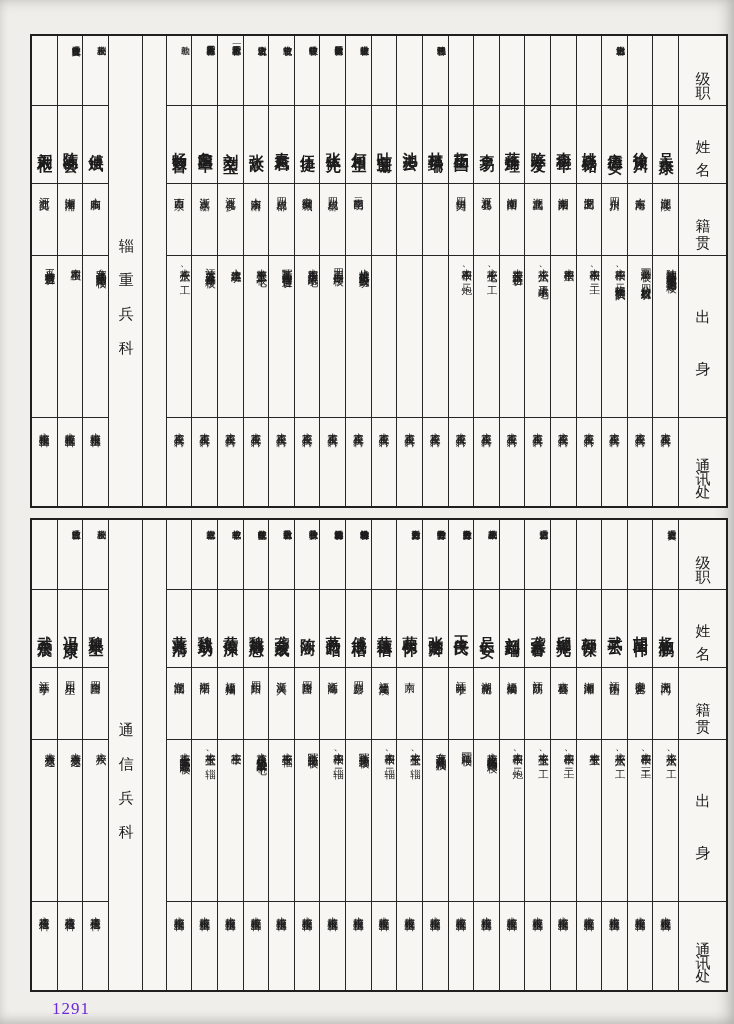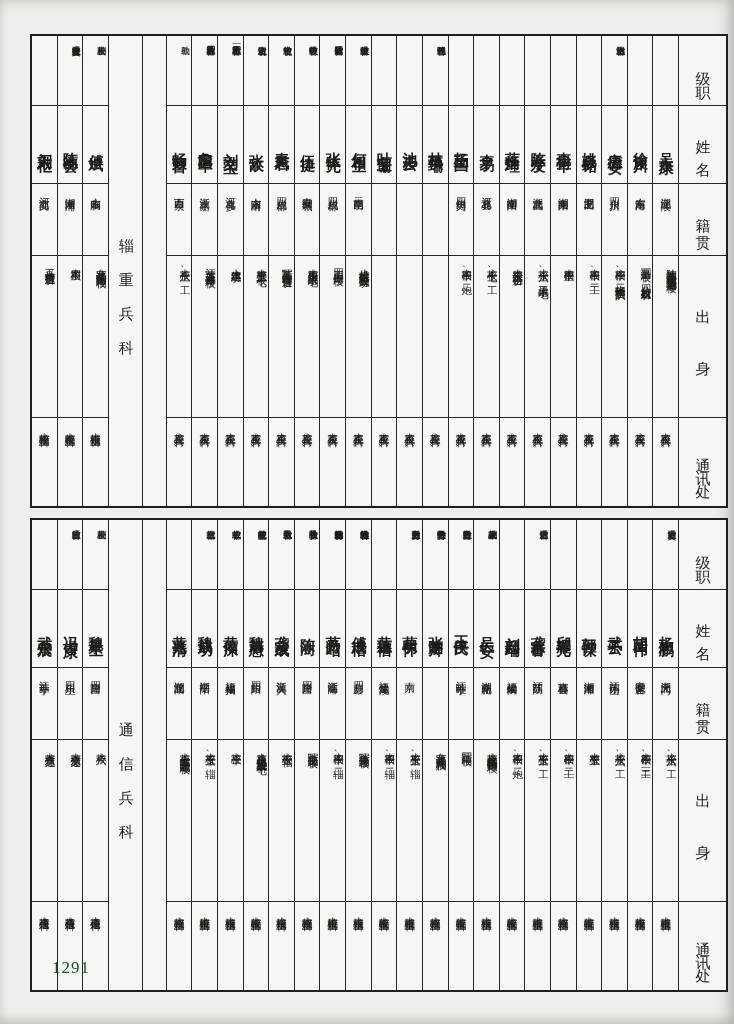--- a/index.html
+++ b/index.html
@@ -61,23 +61,23 @@
   .hc-name{justify-content:center;align-items:center;}
   .hc-name .vtext{letter-spacing:22px;padding-top:10px;}
   .hc-native{justify-content:center;align-items:center;}
   .hc-native .vtext{letter-spacing:18px;padding-top:9px;}
   .hc-origin{justify-content:center;align-items:center;}
   .hc-origin .vtext{letter-spacing:52px;padding-top:24px;}
   .hc-addr{justify-content:center;align-items:center;}
   .hc-addr .vtext{letter-spacing:13px;padding-top:7px;}
   .divider .vtext{font-size:15px;letter-spacing:34px;padding-top:46px;}
   .pageno{
-    position:absolute;left:52px;top:958px;
+    position:absolute;left:52px;top:999px;
     font-family:"Liberation Serif",serif;
-    font-size:17px;color:#14532d;
+    font-size:17px;color:#6d28d9;
     letter-spacing:1px;
   }
 </style>
 </head>
 <body>
 
 <div class="page">
   <div class="roster top">
       <div class="col headcol">
         <div class="cell h-rank hcell hc-rank">

